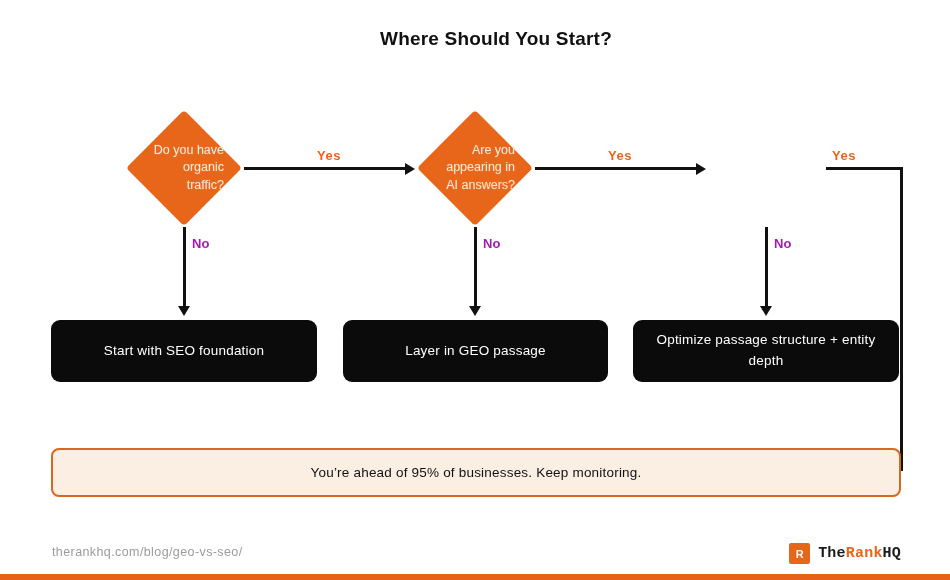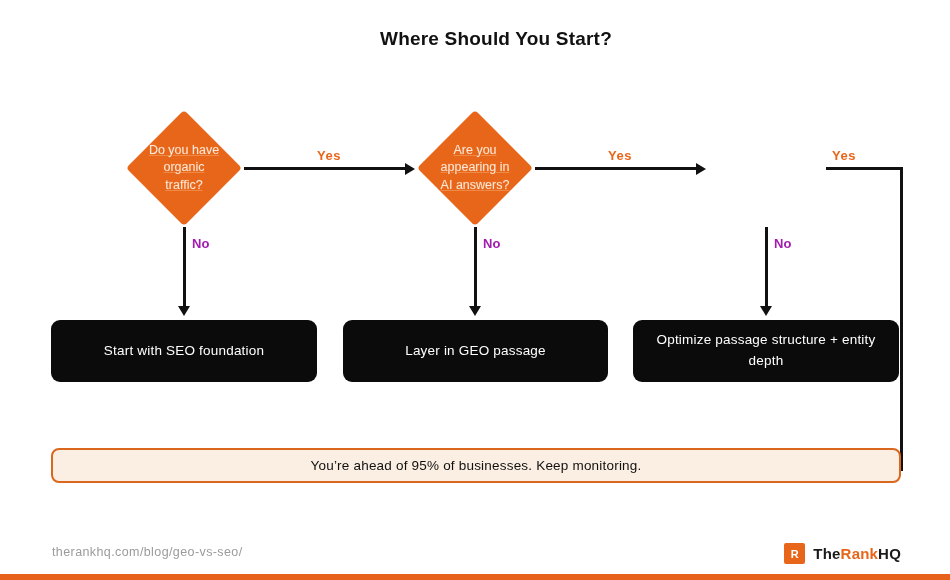--- a/index.html
+++ b/index.html
@@ -12,22 +12,22 @@
     font-size:19px;font-weight:800;color:#111111;letter-spacing:.2px;padding-left:21px;
   }
   
   .diamond-group{position:absolute;width:120px;height:120px;top:108px;}
   .diamond-shape{
     position:absolute;left:19px;top:19px;width:82px;height:82px;
     transform:rotate(45deg);border-radius:4px;
   }
   .diamond-text{
     position:absolute;left:0;top:0;width:120px;height:120px;
-    display:flex;align-items:center;justify-content:center;text-align:center;
-    font-size:12.5px;line-height:1.4;color:#ffffff;text-decoration:underline;
+    display:flex;align-items:center;justify-content:center;text-align:right;
+    font-size:12.5px;line-height:1.4;color:#ffffff;
     -webkit-text-stroke:.5px rgba(242,166,108,.55);
   }
   .diamond-text span{display:block;max-width:80px;}
   
   .hline{position:absolute;height:3px;background:#111111;}
   .vline{position:absolute;width:3px;background:#111111;}
   .arrowhead-right{
     position:absolute;width:0;height:0;
     border-top:6px solid transparent;border-bottom:6px solid transparent;
     border-left:10px solid #111111;
@@ -44,38 +44,38 @@
   .lbl-no{position:absolute;font-size:13px;font-weight:bold;color:#a21caf;}
   
   .action-box{
     position:absolute;top:320px;height:62px;border-radius:9px;
     display:flex;align-items:center;justify-content:center;text-align:center;
     color:#ffffff;font-size:13.5px;letter-spacing:.2px;line-height:1.55;
     padding:0 20px;box-sizing:border-box;
   }
   
   .note-box{
-    position:absolute;left:51px;top:448px;width:850px;height:35px;
+    position:absolute;left:51px;top:448px;width:850px;height:49px;
     border-radius:8px;box-sizing:border-box;border:2px solid transparent;
     display:flex;align-items:center;justify-content:center;
     font-size:13.5px;color:#111111;letter-spacing:.2px;
   }
   
   .footer-url{
     position:absolute;left:52px;top:545px;font-size:12.5px;
     color:#9b9b9b;letter-spacing:.4px;
   }
   .logo{
     position:absolute;top:543px;right:49px;display:flex;align-items:center;gap:8px;
   }
   .logo-square{
     width:21px;height:21px;border-radius:2px;display:flex;align-items:center;
     justify-content:center;color:#ffffff;font-size:11px;font-weight:bold;
   }
-  .logo-text{font-size:15px;font-weight:bold;color:#1a1a1a;letter-spacing:.2px;}
+  .logo-text{font-size:15px;font-weight:bold;color:#1a1a1a;letter-spacing:.2px;font-family:Liberation Mono, monospace;}
   .bottom-bar{position:absolute;left:0;bottom:0;width:100%;height:6px;}
 </style>
 </head>
 <body>
 
 <div class="page">
 
   <div class="title">Where Should You Start?</div>
 
   <div class="diamond-group" style="left:124px;">

